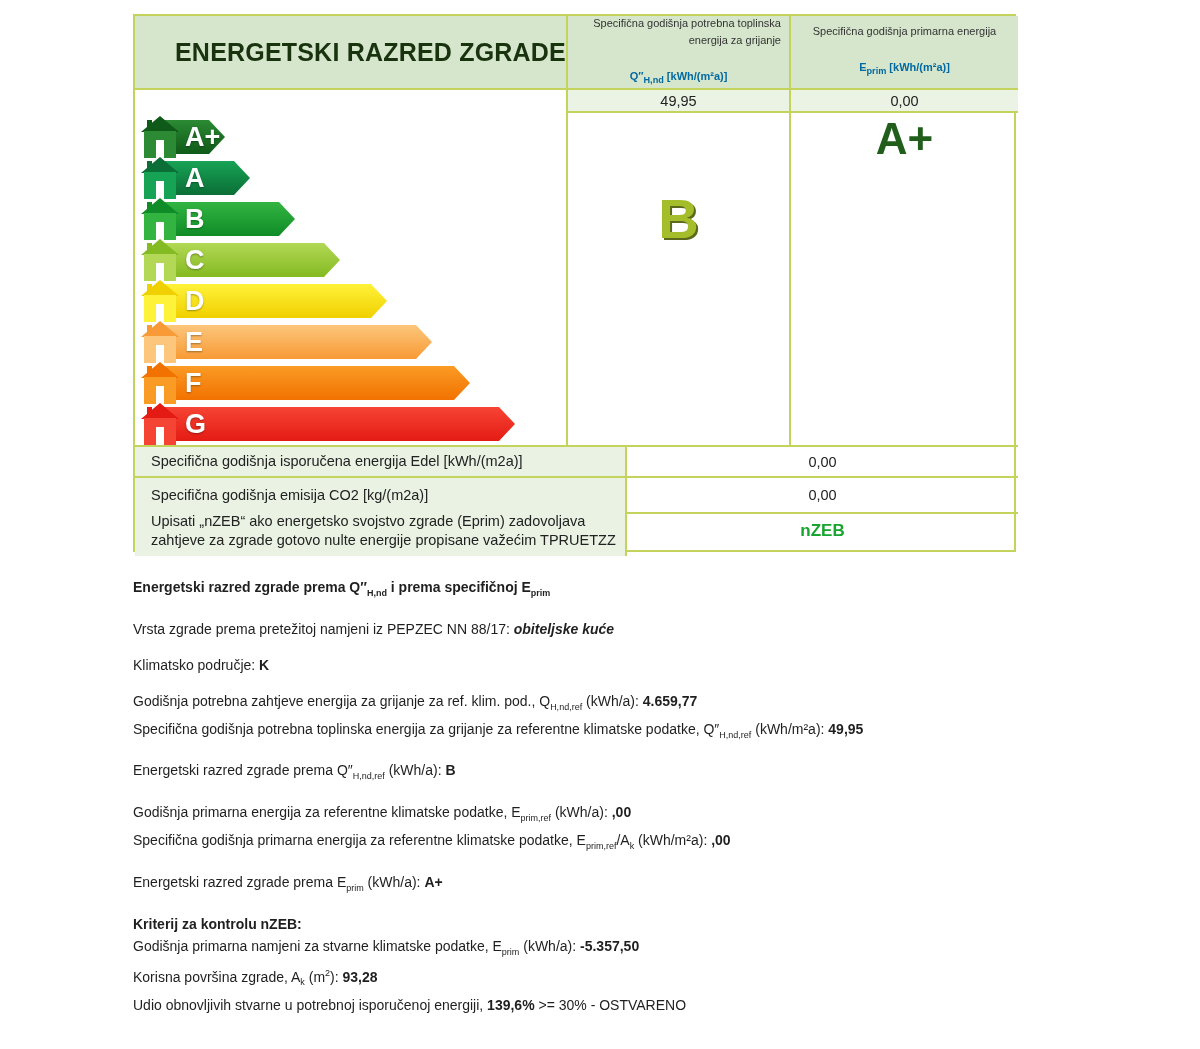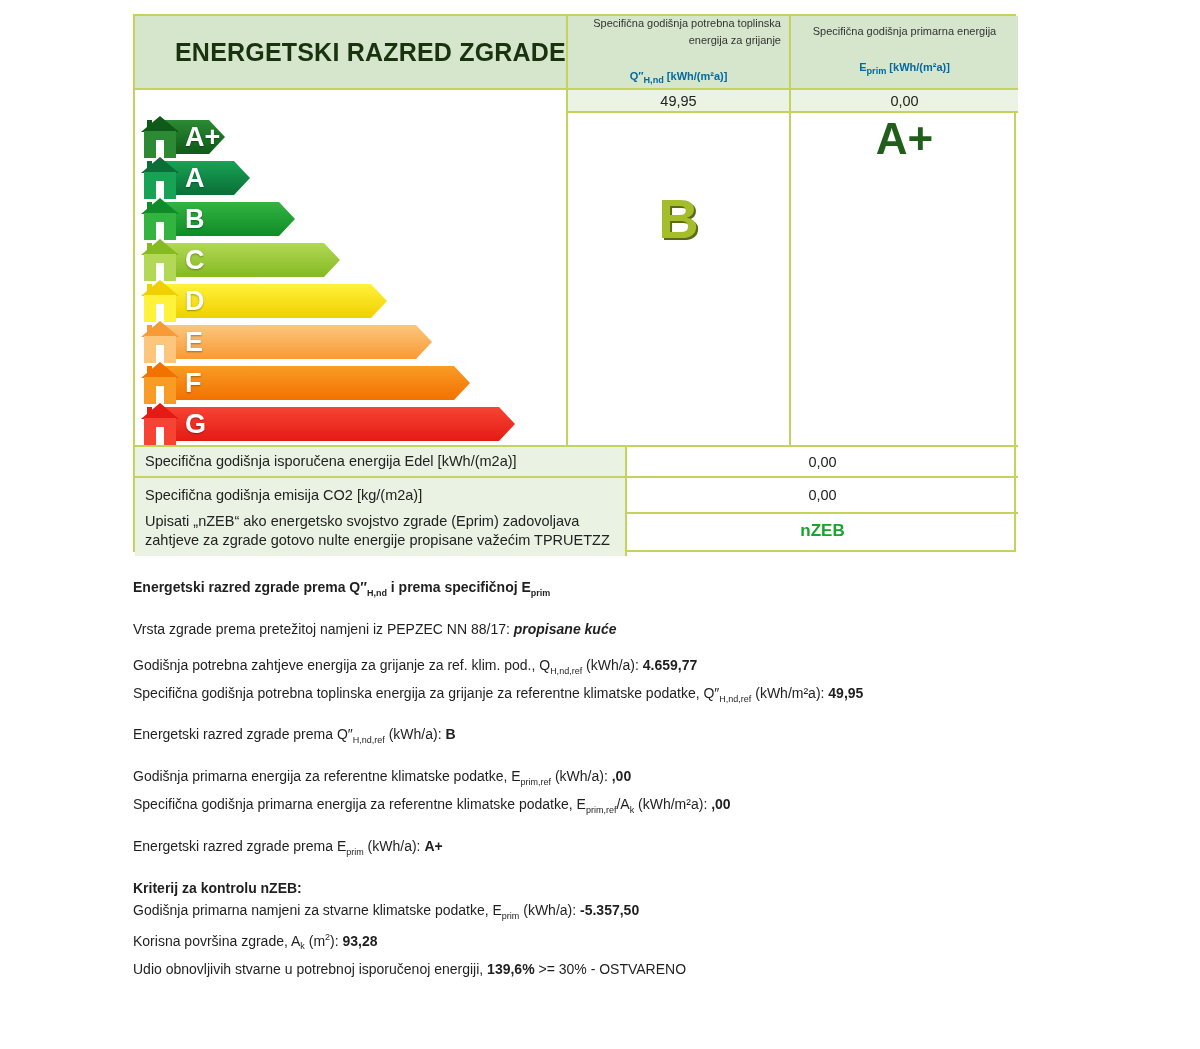--- a/index.html
+++ b/index.html
@@ -41,21 +41,21 @@
                   text-shadow:0 1px 2px rgba(0,0,0,.35); line-height:34px; }
 
   .bigB-cell { left:433px; top:97px; width:223px; height:334px; display:flex; justify-content:center;
                align-items:flex-start; padding-top:78px; }
   .bigB-cell span { font-size:56px; font-weight:bold; color:#a4bd2a; line-height:56px;
                     text-shadow:2px 2px 0 #5c691c; }
   .bigA-cell { left:656px; top:97px; width:227px; height:334px; display:flex; justify-content:center;
                align-items:flex-start; padding-top:4px; }
   .bigA-cell span { font-size:44px; font-weight:bold; color:#215e1c; line-height:44px; }
 
-  .row-lbl { left:0; width:492px; display:flex; align-items:center; padding:4px 6px 4px 10px;
+  .row-lbl { left:0; width:492px; display:flex; align-items:center; padding:4px 6px 4px 16px;
              font-size:14.5px; color:#222; line-height:19px; }
   .row-val { left:492px; width:391px; display:flex; align-items:center; justify-content:center;
              font-size:14.5px; color:#222; }
   .r1 { top:431px; height:31px; }
   .r2 { top:462px; height:36px; }
   .r3 { top:490px; height:50px; }
   .nzeb { font-size:17px; font-weight:bold; color:#17a42f; }
 
   
   .details { position:absolute; left:133px; top:576px; width:980px; font-size:14px; line-height:22px; color:#1f1f1f; }
@@ -217,21 +217,24 @@
       <span class="nzeb">nZEB</span>
     </div>
 
   </div>
 
   <div class="details" id="details">
       <div class="detail-group">
         <div class="detail-line"><span class="seg-b">Energetski razred zgrade prema Q″</span><sub class="seg-b">H,nd</sub><span class="seg-b"> i prema specifičnoj E</span><sub class="seg-b">prim</sub></div>
       </div>
       <div class="detail-group">
-        <div class="detail-line"><span>Vrsta zgrade prema pretežitoj namjeni iz PEPZEC NN 88/17: </span><span class="seg-b seg-i">propisane kuće</span></div>
+        <div class="detail-line"><span>Vrsta zgrade prema pretežitoj namjeni iz PEPZEC NN 88/17: </span><span class="seg-b seg-i">obiteljske kuće</span></div>
+      </div>
+      <div class="detail-group">
+        <div class="detail-line"><span>Klimatsko područje: </span><span class="seg-b">K</span></div>
       </div>
       <div class="detail-group">
         <div class="detail-line"><span>Godišnja potrebna zahtjeve energija za grijanje za ref. klim. pod., Q</span><sub>H,nd,ref</sub><span> (kWh/a): </span><span class="seg-b">4.659,77</span></div>
         <div class="detail-line"><span>Specifična godišnja potrebna toplinska energija za grijanje za referentne klimatske podatke, Q″</span><sub>H,nd,ref</sub><span> (kWh/m²a): </span><span class="seg-b">49,95</span></div>
       </div>
       <div class="detail-group">
         <div class="detail-line"><span>Energetski razred zgrade prema Q″</span><sub>H,nd,ref</sub><span> (kWh/a): </span><span class="seg-b">B</span></div>
       </div>
       <div class="detail-group">
         <div class="detail-line"><span>Godišnja primarna energija za referentne klimatske podatke, E</span><sub>prim,ref</sub><span> (kWh/a): </span><span class="seg-b">,00</span></div>

